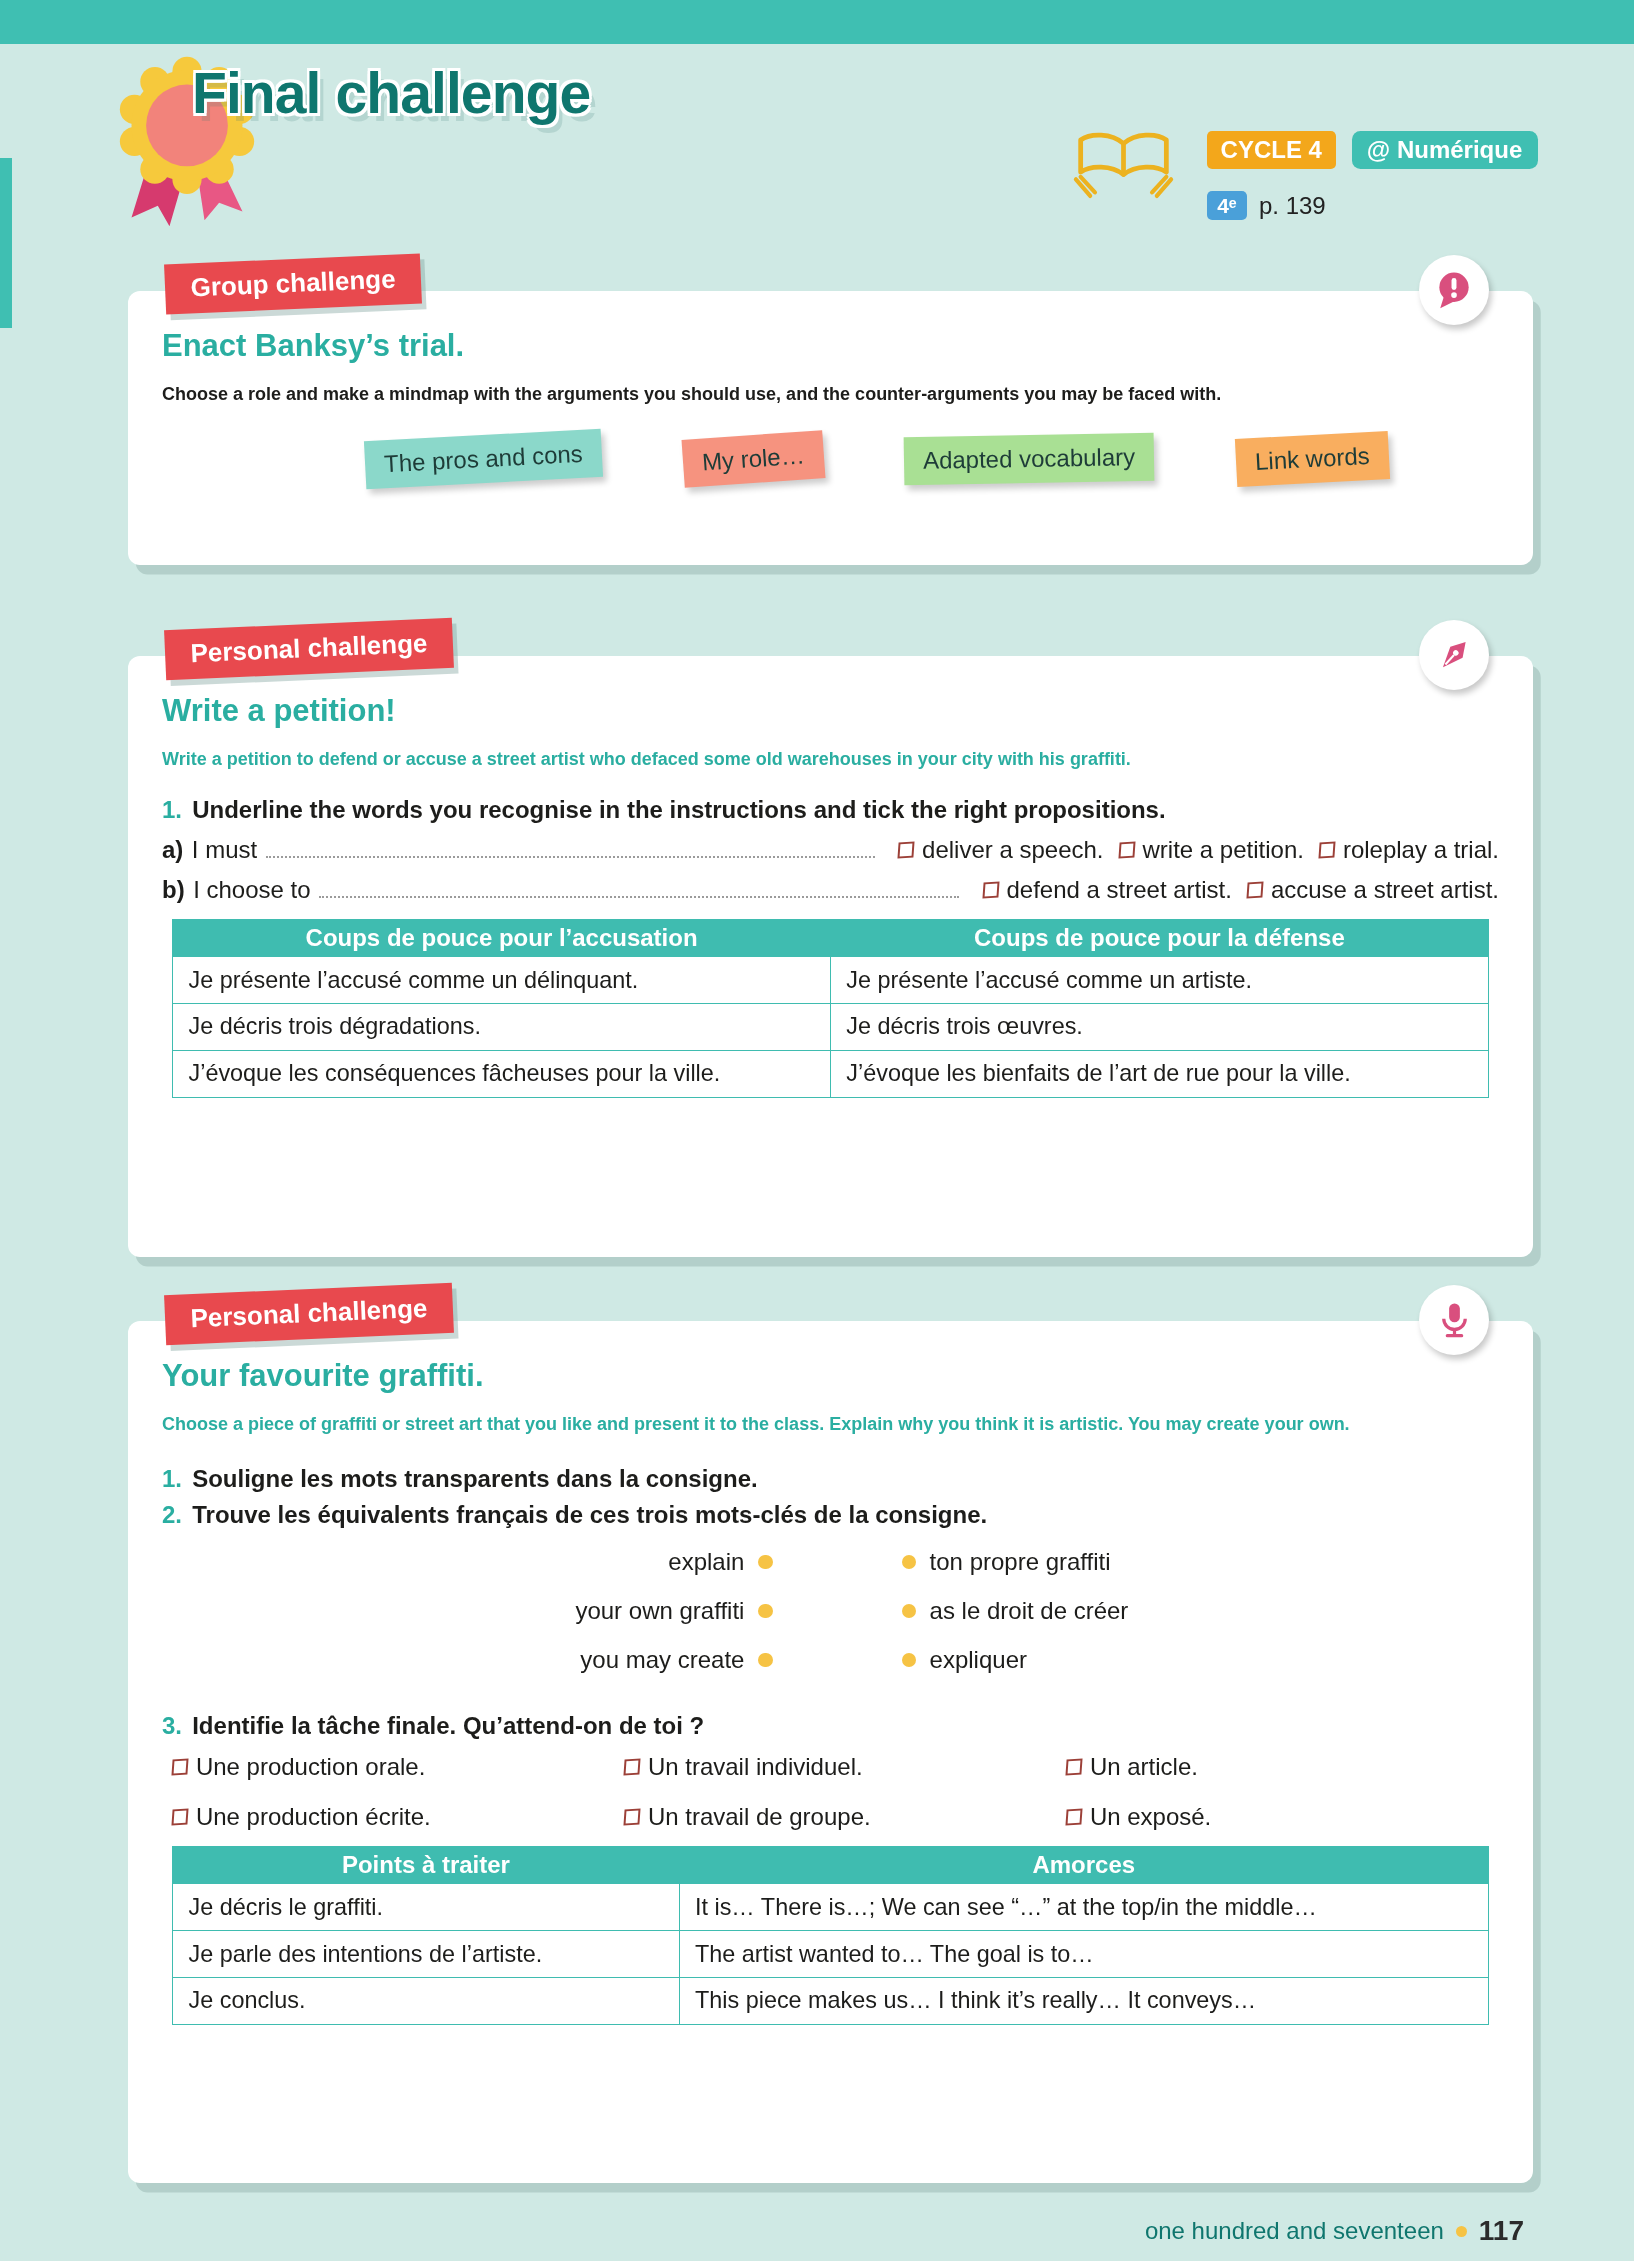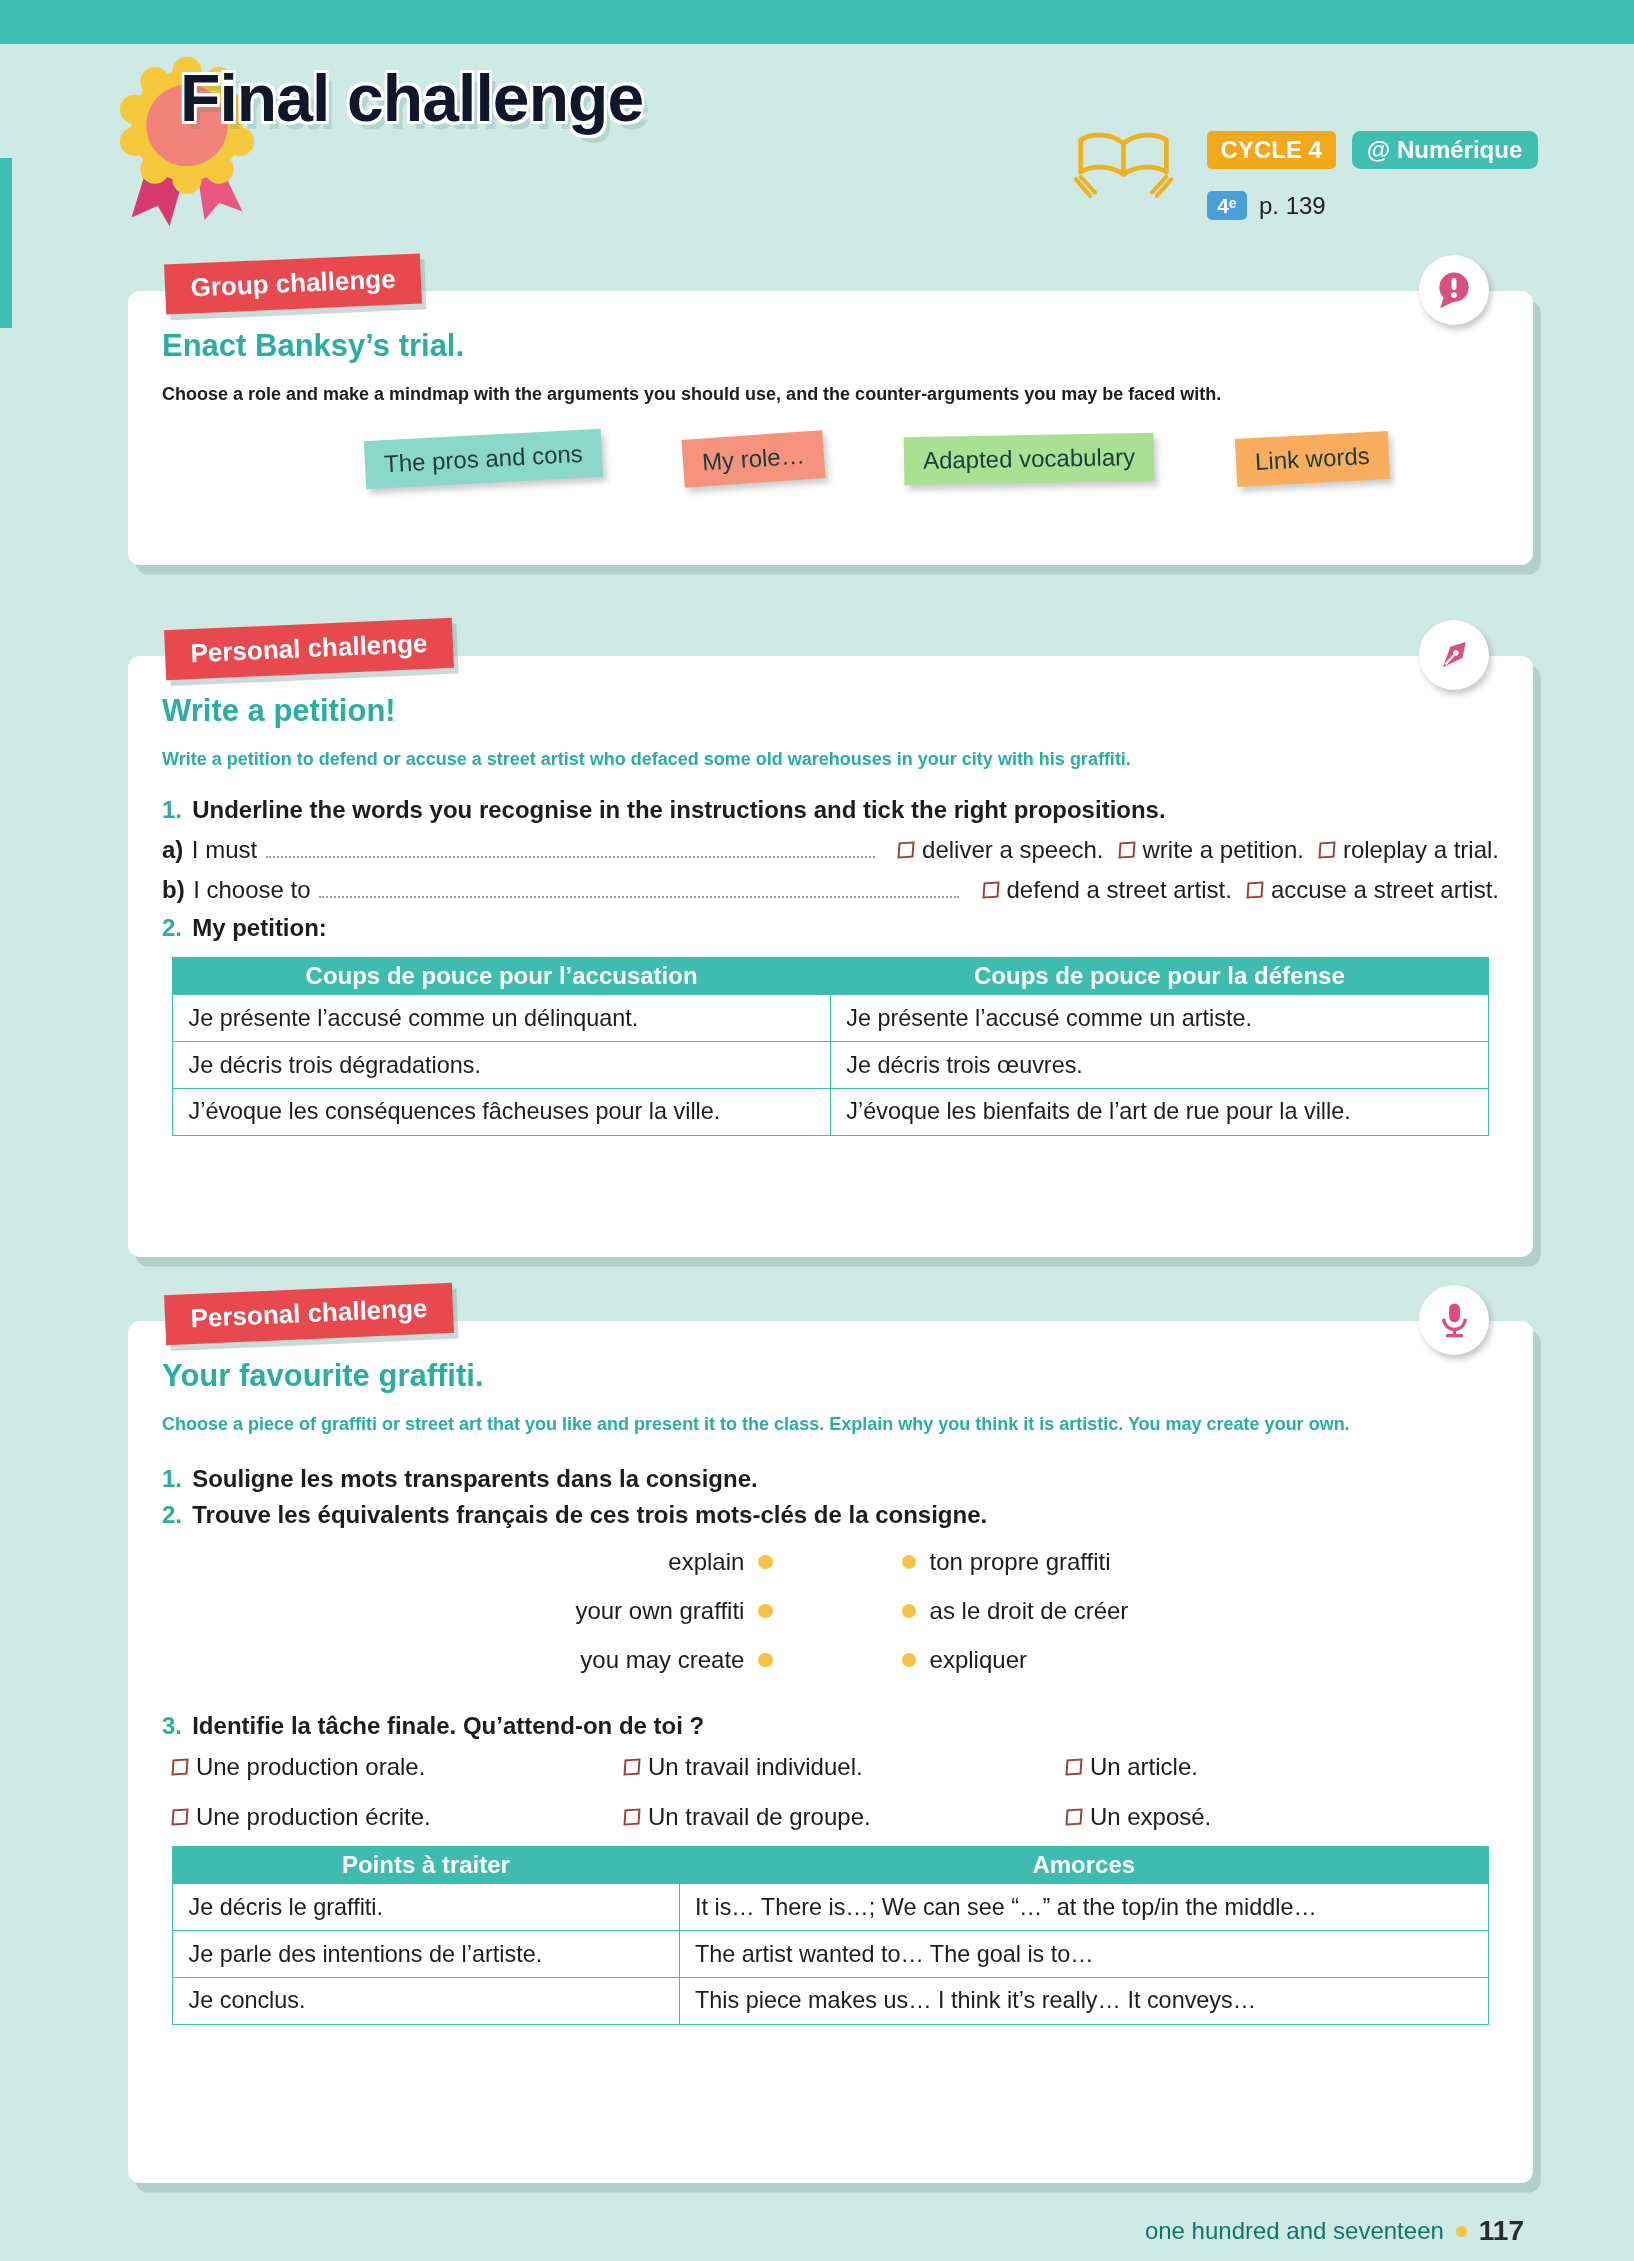--- a/index.html
+++ b/index.html
@@ -9,22 +9,22 @@
     width:1635px; height:2261px;
     background:#cfe9e4;
     font-family:"Liberation Sans", sans-serif;
     color:#1d1d1b;
     overflow:hidden;
   }
   .topbar { position:absolute; top:0; left:0; width:100%; height:44px; background:#3fbfb2; }
   .edge-tab { position:absolute; left:0; top:158px; width:12px; height:170px; background:#3fbfb2; }
 
   .big-title {
-    position:absolute; left:180px; top:60px;
-    font-size:66px; font-weight:800; color:#0f172a; letter-spacing:-0.9px;
+    position:absolute; left:192px; top:60px;
+    font-size:57px; font-weight:800; color:#0f766e; letter-spacing:-0.9px;
     text-shadow:-2.6px -2.6px 0 #fff,2.6px -2.6px 0 #fff,-2.6px 2.6px 0 #fff,2.6px 2.6px 0 #fff,
                  0 -2.6px 0 #fff,0 2.6px 0 #fff,-2.6px 0 0 #fff,2.6px 0 0 #fff,
                  6px 7.7px 0 rgba(60,120,115,.18);
     white-space:nowrap;
   }
   .rosette { position:absolute; left:114px; top:53px; }
   .hands-icon { position:absolute; left:1064px; top:124px; }
 
   .badge-row  { position:absolute; left:1207px; top:131px; display:flex; gap:16px; align-items:center; }
   .badge-row2 { position:absolute; left:1207px; top:191px; display:flex; gap:12px; align-items:center; }
@@ -208,23 +208,20 @@
     <span class="opt">
         <span class="cbx"></span>
         <span>defend a street artist.</span>
       </span>
     <span class="opt">
         <span class="cbx"></span>
         <span>accuse a street artist.</span>
       </span>
   </div>
 
-  <p class="step" style="margin-top:10.2px;">
-    <span class="num">2.</span><span>My petition:</span>
-  </p>
 
   <table class="tbl tbl2">
     <thead>
       <tr>
         <th>Coups de pouce pour l’accusation</th>
         <th>Coups de pouce pour la défense</th>
       </tr>
     </thead>
     <tbody>
       <tr>

